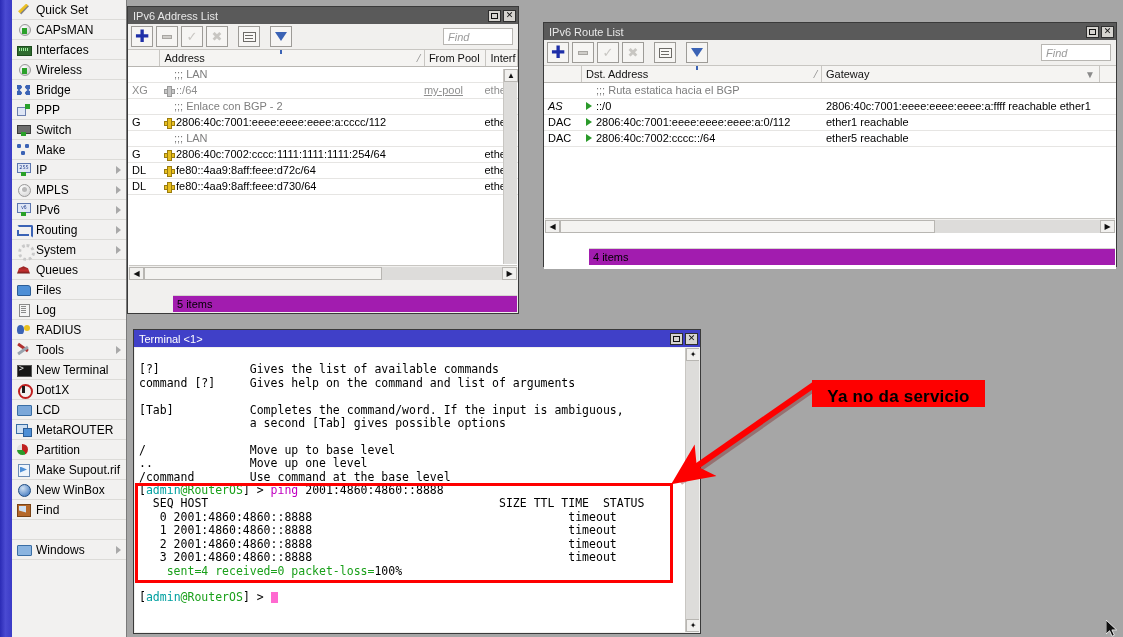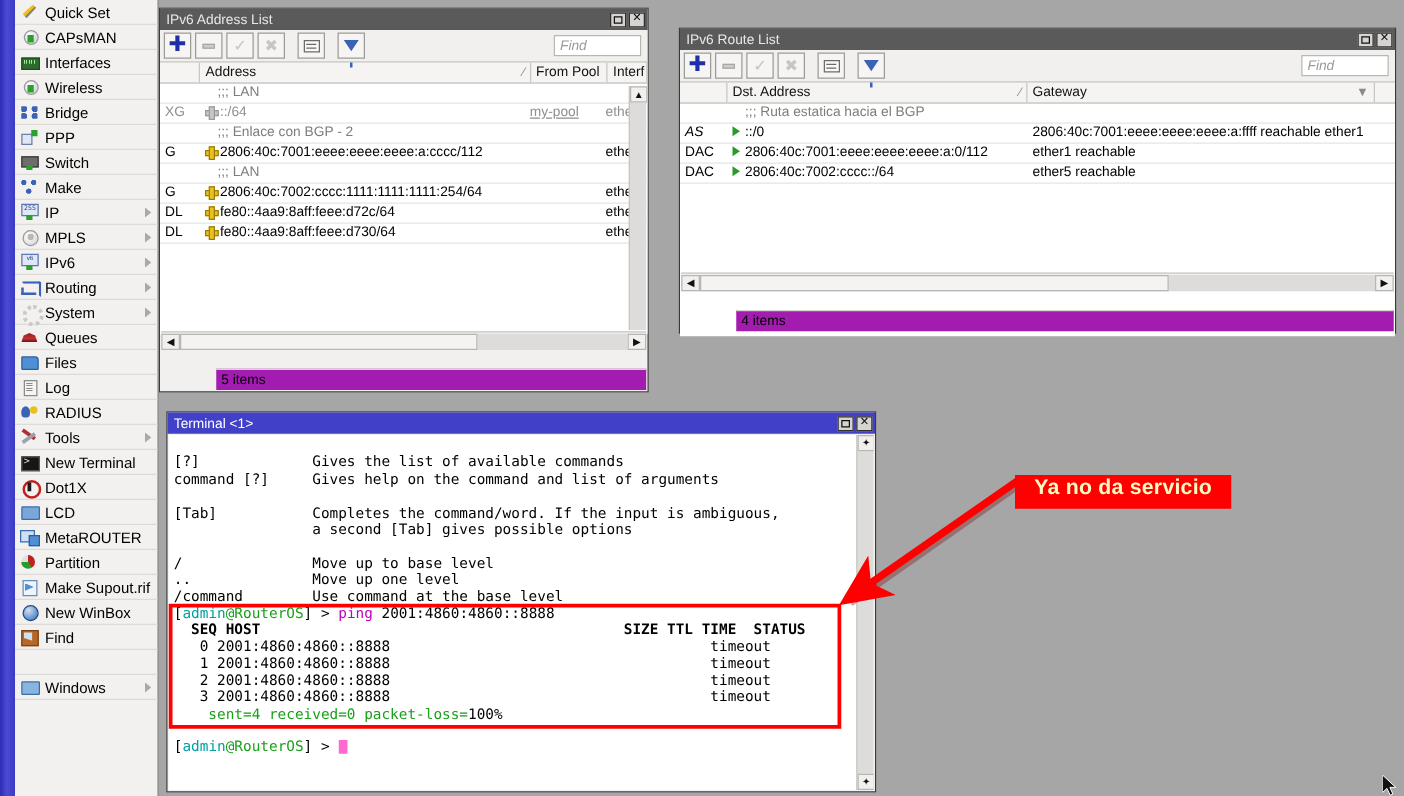--- a/index.html
+++ b/index.html
@@ -194,29 +194,29 @@
   .term-text {
     position:absolute; left:4px; top:2px; right:18px;
     font-family:"DejaVu Sans Mono", monospace;
     font-size:11.5px; line-height:13.4px;
     white-space:pre;
     color:#000;
   }
   .c-cyan  { color:#00a0a0; }
   .c-green { color:#1aa01a; }
   .c-mag   { color:#c000c0; }
-  .c-bold  { font-weight:bold; }
+  .c-bold  { font-weight:normal; }
   .cursor  { display:inline-block; width:7px; height:11px; background:#ff69d0; vertical-align:-2px; }
 
   
   #annot-box {
     position:absolute; left:812px; top:380px; width:173px; height:27px;
-    background:#fe0000; color:#fef9c3;
+    background:#fe0000; color:#000000;
     font-size:17px; font-weight:bold;
-    display:flex; align-items:flex-start; justify-content:center;
+    display:flex; align-items:flex-end; justify-content:center;
     letter-spacing:0.2px;
   }
   #annot-arrow { position:absolute; left:668px; top:372px; width:160px; height:120px; }
   #red-outline {
     position:absolute; left:135px; top:483px; width:538px; height:100px;
     border:3px solid #fe0000; pointer-events:none;
   }
 
   #cursor-pointer { position:absolute; left:1106px; top:620px; width:14px; height:18px; }
 </style>

